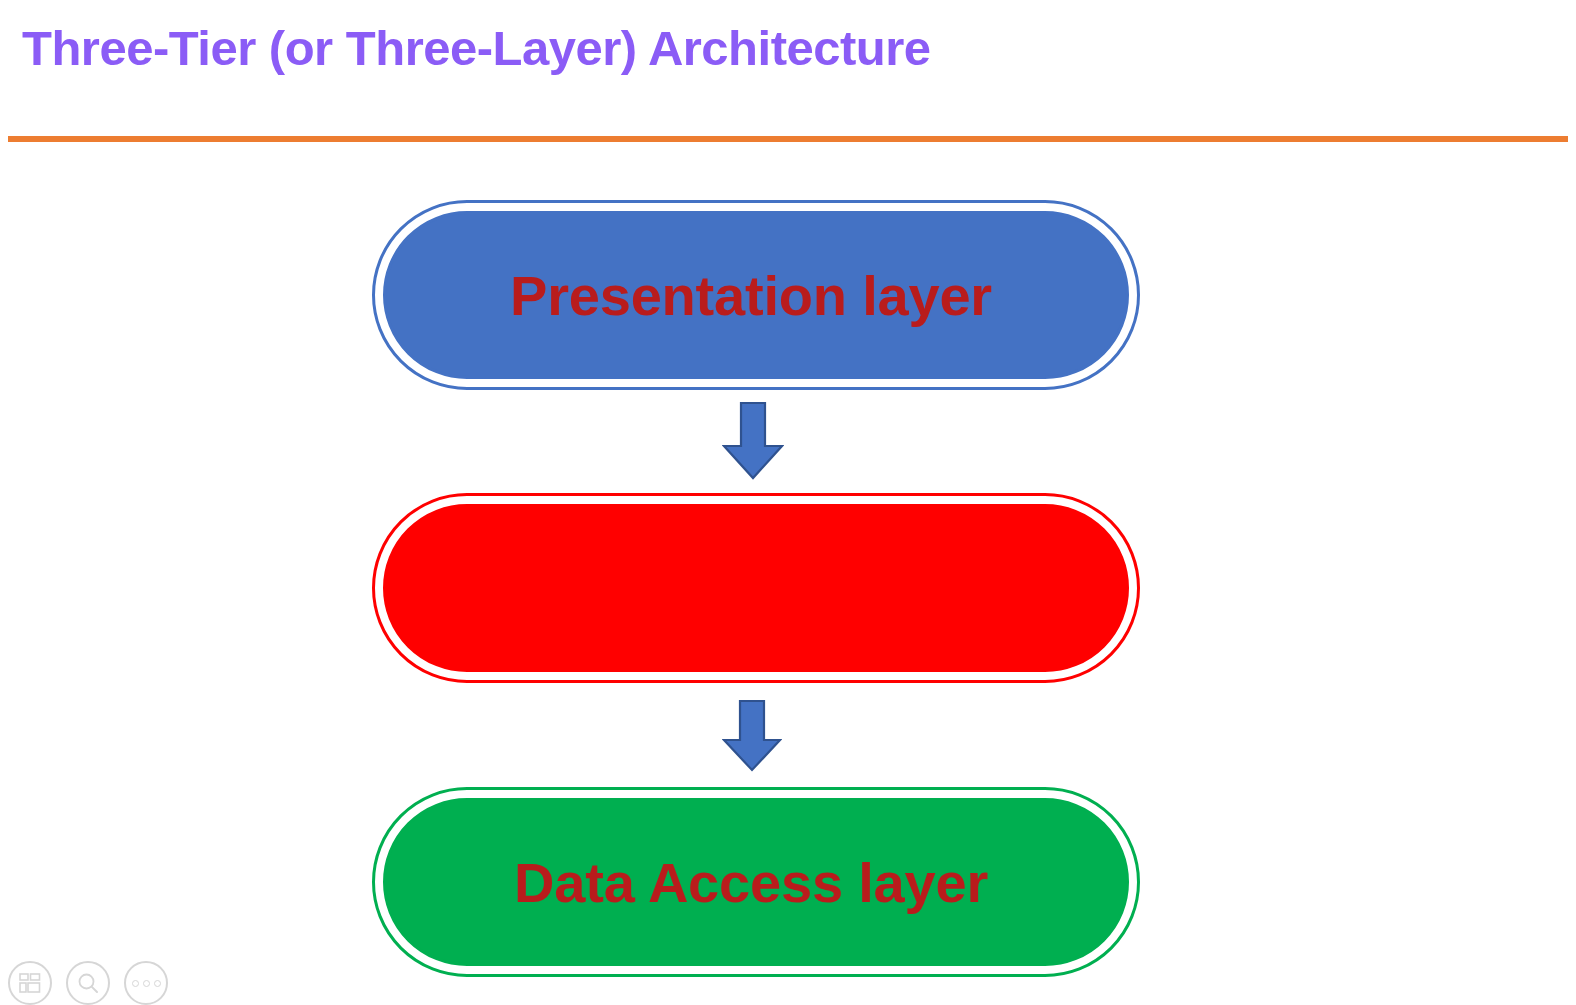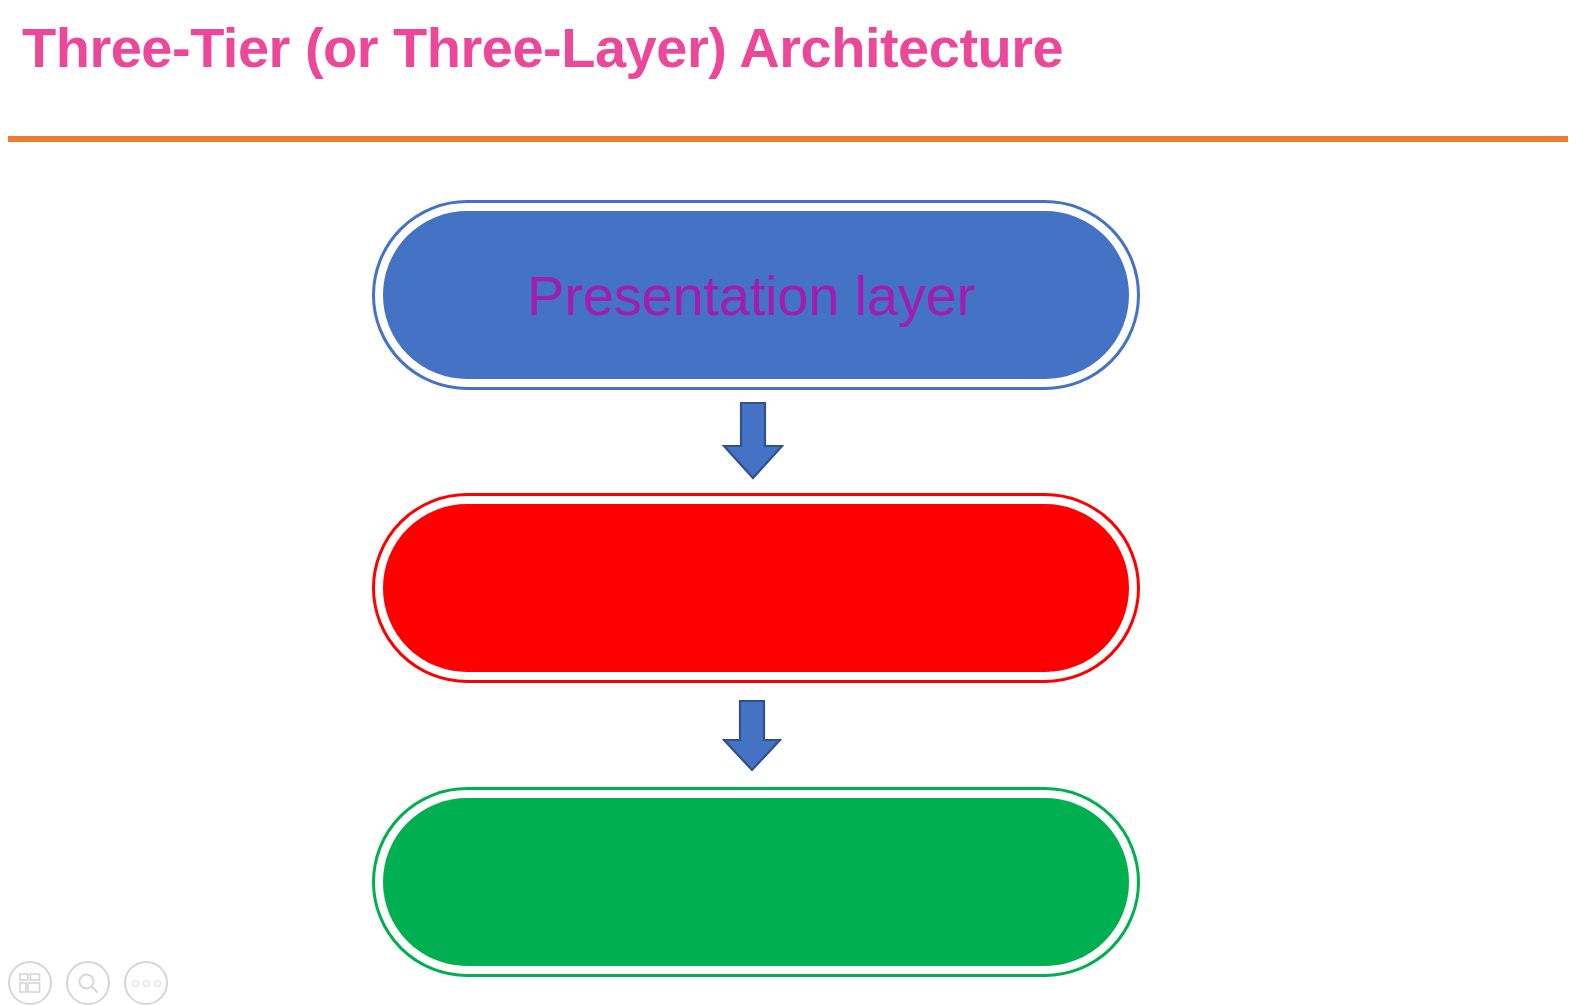--- a/index.html
+++ b/index.html
@@ -15,23 +15,23 @@
     font-family: "Liberation Sans", sans-serif;
   }
 
   
   .slide-title {
     position: absolute;
     left: 22px;
     top: 2px;
     width: 1500px;
     height: 92px;
-    font-size: 56px;
+    font-size: 49px;
     font-weight: bold;
-    color: #ec4899;
+    color: #8b5cf6;
     letter-spacing: -0.5px;
     line-height: 92px;
     white-space: nowrap;
   }
 
   .title-rule {
     position: absolute;
     left: 8px;
     top: 136px;
     width: 1560px;
@@ -61,23 +61,23 @@
   .layer-box .fill {
     position: absolute;
     left: 11px; top: 11px; right: 11px; bottom: 11px;
     border-radius: 200px;
     border: 3px solid currentColor;
     box-sizing: border-box;
   }
   .layer-label {
     position: relative;
     z-index: 3;
-    color: #a21caf;
+    color: #b91c1c;
     font-size: 56px;
-    font-weight: normal;
+    font-weight: bold;
     letter-spacing: -0.2px;
     text-align: center;
     width: 100%;
     transform: translateX(-5px);
     white-space: nowrap;
   }
 
   #box-presentation {
     top: 200px;
     height: 190px;
@@ -169,20 +169,21 @@
 
 <div class="flow-arrow" id="arrow-2">
   <svg viewBox="0 0 60 72" width="60" height="72" aria-hidden="true">
     <polygon points="18,1 42,1 42,40 58,40 30,70 2,40 18,40" fill="#4472C4" stroke="#2F528F" stroke-width="2.2" stroke-linejoin="miter"></polygon>
   </svg>
 </div>
 
 <div class="layer-box" id="box-data">
   <span class="ring"></span>
   <span class="fill"></span>
+  <span class="layer-label">Data Access layer</span>
 </div>
 
 <div class="ctrl-bar">
 
   <div class="ctrl-btn">
     <span>
       <svg viewBox="0 0 24 24" width="24" height="24" aria-hidden="true">
         <rect x="2" y="3" width="8" height="6" fill="none" stroke="#d6d6d6" stroke-width="1.6"></rect>
         <rect x="12.5" y="3" width="9" height="6" fill="none" stroke="#d6d6d6" stroke-width="1.6"></rect>
         <rect x="2" y="12" width="6" height="9" fill="none" stroke="#d6d6d6" stroke-width="1.6"></rect>

